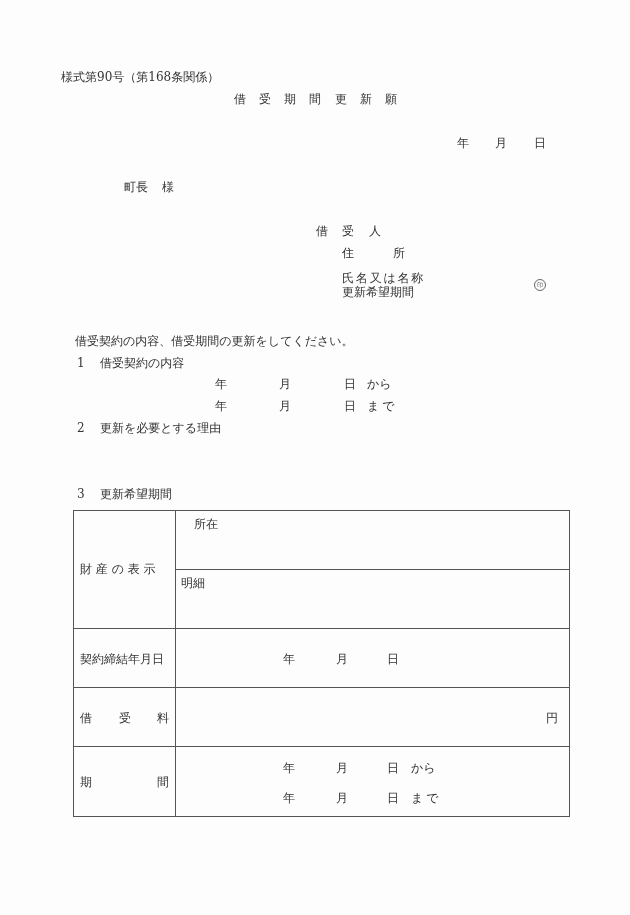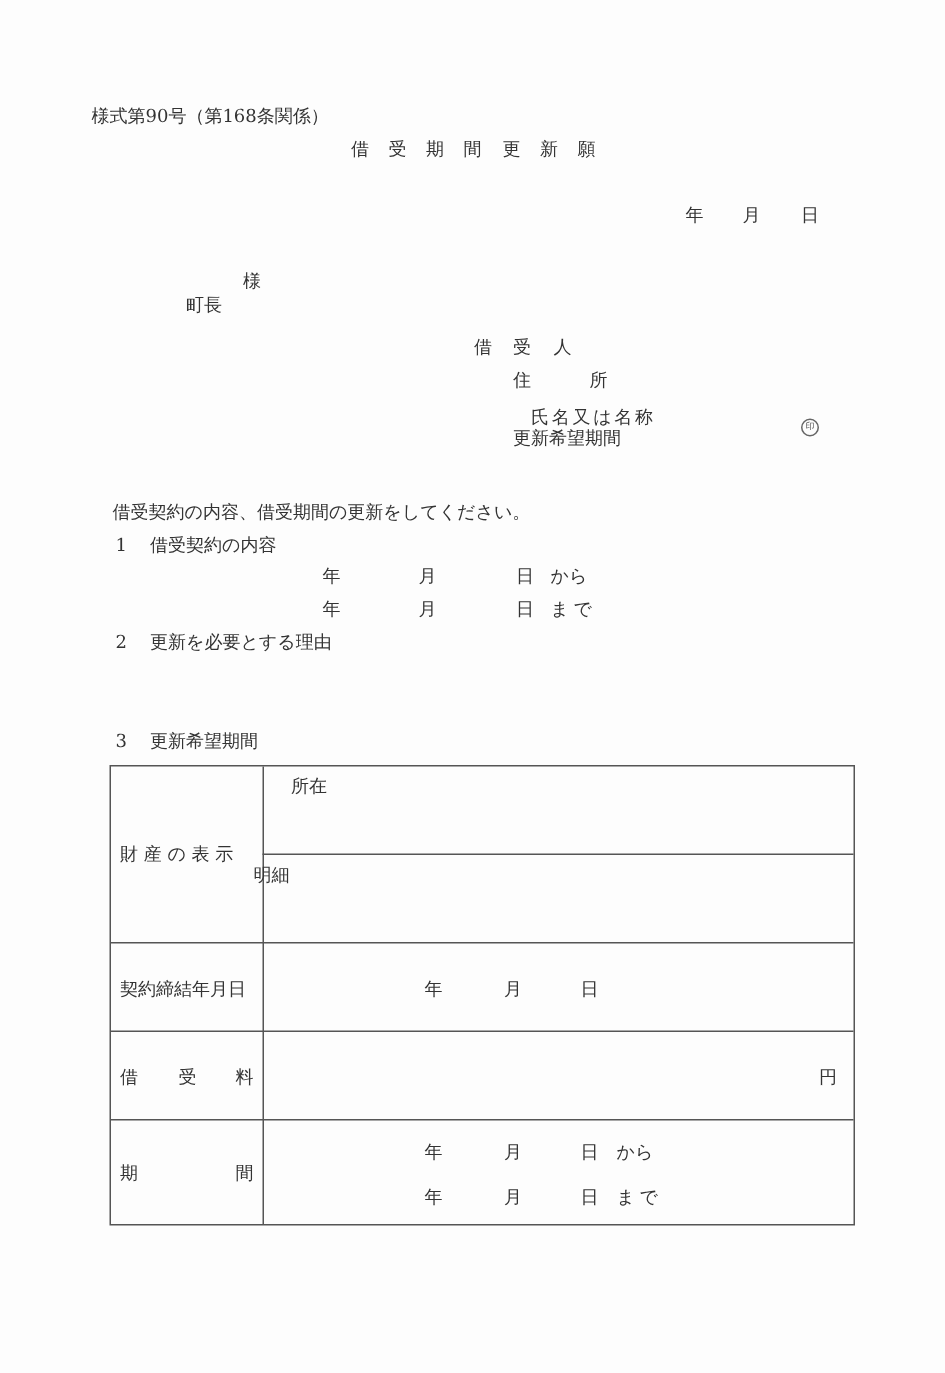--- a/index.html
+++ b/index.html
@@ -33,33 +33,33 @@
   <span class="abs" style="left:385px;top:92px;">願</span>
 </div>
 
 <div>
   <span class="abs" style="left:457px;top:136px;">年</span>
   <span class="abs" style="left:495px;top:136px;">月</span>
   <span class="abs" style="left:534px;top:136px;">日</span>
 </div>
 
 <div>
-  <span class="abs" style="left:124px;top:196px;text-align:center;">町長</span>
+  <span class="abs" style="left:124px;top:180px;text-align:center;">町長</span>
   <span class="abs" style="left:162px;top:180px;">様</span>
 </div>
 
 <div>
   <span class="abs" style="left:316px;top:224px;">借</span>
   <span class="abs" style="left:342px;top:224px;">受</span>
   <span class="abs" style="left:369px;top:224px;">人</span>
 
   <span class="abs" style="left:342px;top:246px;">住</span>
   <span class="abs" style="left:393px;top:246px;">所</span>
 
-  <span class="abs" style="left:342px;top:271px;letter-spacing:-1px;margin-left:12px;">氏 名 又 は 名 称</span>
+  <span class="abs" style="left:342px;top:271px;letter-spacing:-1px;">氏 名 又 は 名 称</span>
   <span class="abs" style="left:342px;top:285px;">更新希望期間</span>
   <span class="seal">印</span>
 </div>
 
 <div class="abs" style="left:75px;top:334px;">借受契約の内容、借受期間の更新をしてください。</div>
 
 <div>
   <span class="abs" style="left:77px;top:356px;">1</span>
   <span class="abs" style="left:100px;top:356px;">借受契約の内容</span>
 </div>
@@ -91,21 +91,21 @@
 <div class="tbl">
   <div class="vline"></div>
   <div class="hline" style="left:101px;right:0;top:58px;"></div>
   <div class="hline" style="left:0;right:0;top:117px;"></div>
   <div class="hline" style="left:0;right:0;top:176px;"></div>
   <div class="hline" style="left:0;right:0;top:235px;"></div>
 
   <span class="cell-text" style="left:6px;top:51px;">財 産 の 表 示</span>
   <span class="cell-text" style="left:120px;top:6px;">所在</span>
   <div class="abs" style="left:102px;top:22px;width:394px;height:35px;"></div>
-  <span class="cell-text" style="left:95px;top:65px;">明細</span>
+  <span class="cell-text" style="left:107px;top:65px;">明細</span>
   <div class="abs" style="left:102px;top:81px;width:394px;height:35px;"></div>
 
   <span class="cell-text" style="left:6px;top:141px;text-align:center;">契約締結年月日</span>
   <div>
     <span class="cell-text" style="left:209px;top:141px;">年</span>
     <span class="cell-text" style="left:262px;top:141px;">月</span>
     <span class="cell-text" style="left:313px;top:141px;">日</span>
   </div>
 
   <span class="cell-text" style="left:6px;top:200px;">借</span>

